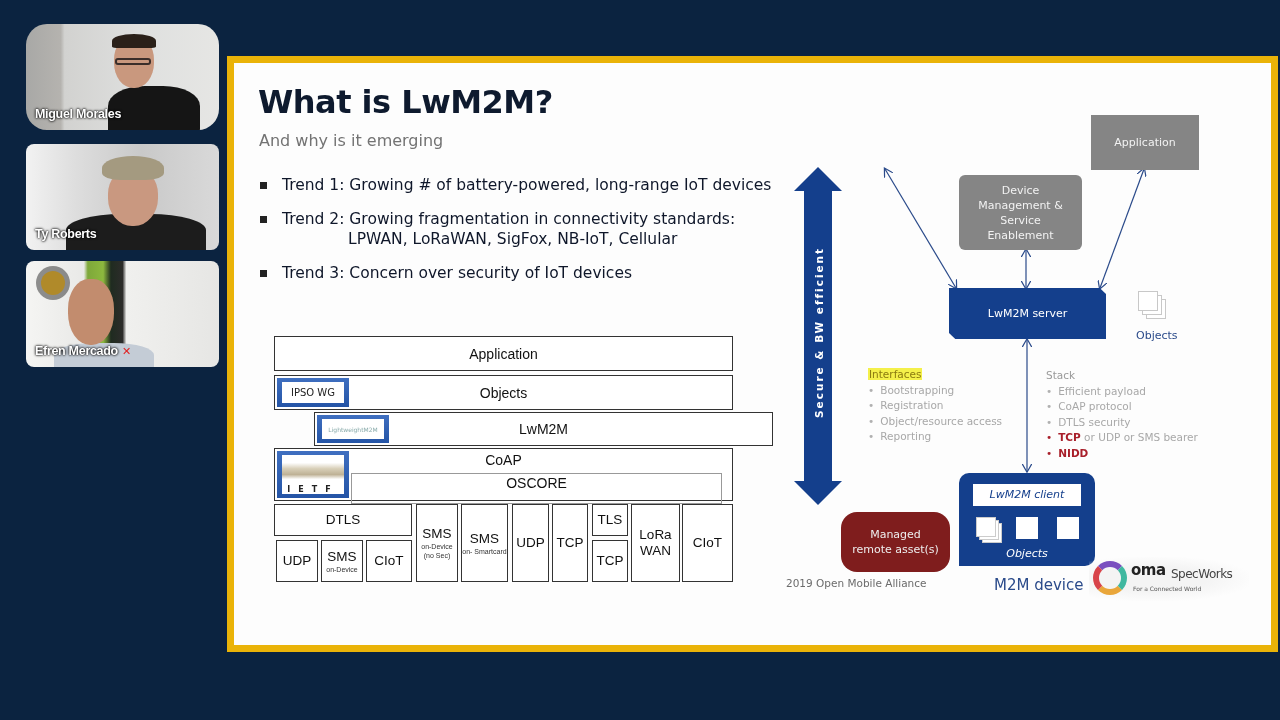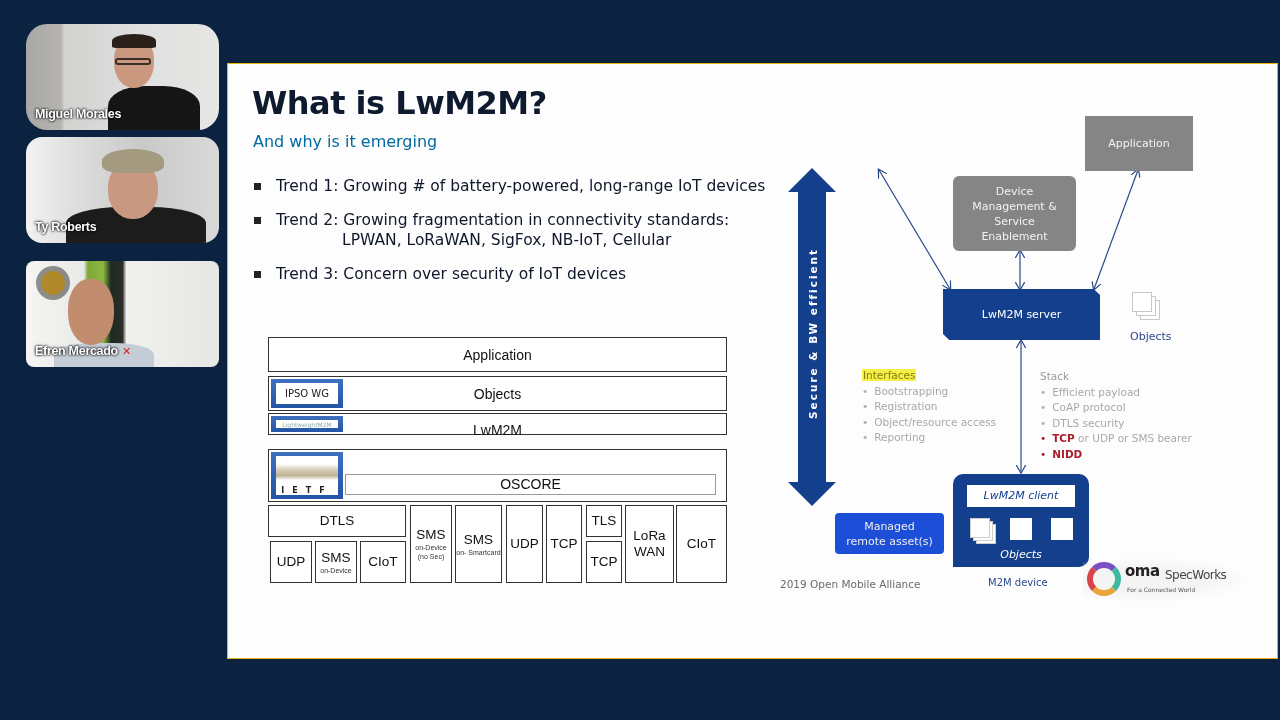--- a/index.html
+++ b/index.html
@@ -3,32 +3,32 @@
 <meta charset="utf-8">
 <style>
   * { box-sizing: border-box; margin: 0; padding: 0; }
   html, body { width: 1280px; height: 720px; overflow: hidden; }
   body { background: #0b2340; font-family: "DejaVu Sans", sans-serif; position: relative; }
 
   
   .tile { position: absolute; left: 26px; width: 193px; height: 106px; border-radius: 8px; overflow: hidden; }
   .tile .bg { position: absolute; inset: 0; }
   .tile .name { position: absolute; left: 9px; bottom: 9px; color: #fff; font-family: "Liberation Sans", sans-serif; font-size: 12.5px; font-weight: bold; letter-spacing: -0.3px; text-shadow: 0 0 2px #000, 0 0 3px #000; }
-  .t1 { top: 24px; border-radius: 21px; } .t2 { top: 137px; border-radius: 16px; } .t3 { top: 261px; }
+  .t1 { top: 24px; border-radius: 21px; } .t2 { top: 144px; } .t3 { top: 261px; }
   .t1 .bg { background: linear-gradient(90deg, #a8a8a6 0%, #b5b3af 18%, #d2d2d0 20%, #dfe0df 60%, #e6e6e4 100%); }
   .t2 .bg { background: linear-gradient(90deg, #f2f2f2 0%, #dedede 25%, #c9c9c9 60%, #d9d9d9 100%); }
   .t3 .bg { background: linear-gradient(90deg, #f5f5f3 0%, #e9e9e7 30%, #7ea83a 32%, #8cb83e 40%, #1f2b20 44%, #2c2c2a 50%, #f0f0ee 52%, #e6e6e4 100%); }
   .person { position: absolute; }
   .head { position: absolute; border-radius: 45% 45% 48% 48%; }
   .body-shape { position: absolute; border-radius: 40% 40% 0 0; }
 
   
-  .slide { position: absolute; left: 227px; top: 63px; width: 1051px; height: 596px; background: #fdfdfd; border: 1px solid #eab308; }
+  .slide { position: absolute; left: 227px; top: 56px; width: 1051px; height: 596px; background: #fdfdfd; border: 7px solid #eab308; }
   .title { position: absolute; left: 24px; top: 20px; font-family: "DejaVu Sans", sans-serif; font-weight: bold; font-size: 32px; color: #0e1a2e; letter-spacing: -0.5px; }
-  .subtitle { position: absolute; left: 25px; top: 68px; font-size: 16px; color: #0369a1; }
+  .subtitle { position: absolute; left: 25px; top: 68px; font-size: 16px; color: #737373; }
   .bullets { position: absolute; left: 26px; top: 112px; list-style: none; }
   .bullets li { position: relative; padding-left: 22px; font-size: 15.5px; color: #0f172a; line-height: 20px; margin-bottom: 14px; }
   .bullets li::before { content: ""; position: absolute; left: 0; top: 7px; width: 7px; height: 7px; background: #222; }
   .bullets .cont { display: block; padding-left: 66px; }
 
   
   .stack { position: absolute; left: 40px; top: 273px; width: 460px; }
   .layer { position: absolute; left: 0; width: 459px; border: 1.5px solid #333; background: #fff; font-family: "Liberation Sans", sans-serif; color: #111; }
   .layer .lbl { position: absolute; left: 0; right: 0; text-align: center; font-size: 14px; }
   .logo-box { position: absolute; left: 2px; top: 2px; bottom: 2px; width: 72px; background: linear-gradient(180deg, #3f6fc0, #2454a6); }
@@ -97,31 +97,32 @@
   <div class="stack">
     <div class="layer" style="top:0;height:35px;">
       <span class="lbl" style="top:9px;">Application</span>
     </div>
     <div class="layer" style="top:39px;height:35px;">
       <div class="logo-box">
           <div class="logo-inner">IPSO WG</div>
         </div>
       <span class="lbl" style="top:9px;">Objects</span>
     </div>
-    <div class="layer" style="top:76px;height:22px;">
+    <div class="layer" style="top:76px;height:34px;margin-left:40px;">
       <div class="logo-box">
           <div class="logo-inner" style="font-size:6px;color:#8aa;">LightweightM2M</div>
         </div>
       <span class="lbl" style="top:8px;">LwM2M</span>
     </div>
     <div class="layer" style="top:112px;height:53px;">
       <div class="logo-box">
           <div class="logo-inner" style="align-items:flex-end;font-weight:bold;letter-spacing:8px;font-size:8px;background:linear-gradient(180deg,#fff 0%,#fff 20%,#d8cfb8 35%,#bfb296 50%,#fff 62%,#fff 100%);">IETF</div>
         </div>
-      <div style="position:absolute;left:76px;right:10px;top:24px;height:21px;border:1px solid #999;text-align:center;font-size:14px;line-height:19px;">
+      <span class="lbl" style="top:3px;">CoAP</span>
+      <div style="position:absolute;left:76px;right:10px;top:24px;height:31px;border:1px solid #999;text-align:center;font-size:14px;line-height:19px;">
         <span>OSCORE</span>
       </div>
     </div>
 
     <div class="cell" style="left:0;top:168px;width:138px;height:32px;">
         <span>DTLS</span>
       </div>
     <div class="cell" style="left:2px;top:204px;width:42px;height:42px;">
         <span>UDP</span>
       </div>
@@ -202,38 +203,38 @@
 
   <ul class="list" style="left:812px;top:305px;">
     <li class="head-l">Stack</li>
     <li class="b">Efficient payload</li>
     <li class="b">CoAP protocol</li>
     <li class="b">DTLS security</li>
     <li class="b red"><b>TCP</b><span style="color:#a8a8a8;"> or UDP or SMS bearer</span></li>
     <li class="b red"><b>NIDD</b></li>
   </ul>
 
-  <div class="gbox" style="left:607px;top:449px;width:109px;height:41px;border-radius:4px;background:#1d4ed8;">
+  <div class="gbox" style="left:607px;top:449px;width:109px;height:60px;border-radius:16px;background:#7f1d1d;">
       <span style="width:90px;color:#eee;">Managed remote asset(s)</span>
     </div>
 
   <div class="client-box" style="left:725px;top:410px;width:136px;height:93px;">
     <div style="position:absolute;left:14px;top:11px;width:108px;height:22px;background:#fff;color:#143f8c;font-size:11px;text-align:center;line-height:22px;"><span>LwM2M client</span></div>
     <div style="position:absolute;left:17px;top:44px;width:24px;height:24px;">
       <div style="position:absolute;left:6px;top:6px;width:20px;height:20px;background:#fff;border:1px solid #ccc;"></div>
       <div style="position:absolute;left:3px;top:3px;width:20px;height:20px;background:#fff;border:1px solid #ccc;"></div>
       <div style="position:absolute;left:0;top:0;width:20px;height:20px;background:#fff;border:1px solid #ccc;"></div>
     </div>
     <div style="position:absolute;left:57px;top:44px;width:22px;height:22px;background:#fff;"></div>
     <div style="position:absolute;left:98px;top:44px;width:22px;height:22px;background:#fff;"></div>
     <div style="position:absolute;left:0;right:0;top:74px;text-align:center;color:#fff;font-size:11px;">Objects</div>
   </div>
 
   <div class="footer" style="left:552px;top:514px;">2019  Open Mobile Alliance</div>
-  <div class="footer" style="left:760px;top:513px;color:#2a4a8a;font-size:10px;">M2M device</div>
+  <div class="footer" style="left:760px;top:513px;color:#2a4a8a;font-size:15px;">M2M device</div>
 
   <div style="position:absolute;left:855px;top:494px;width:160px;height:44px;background:radial-gradient(ellipse at 40% 50%, #f4f4f4 40%, rgba(253,253,253,0) 75%);">
     <div style="position:absolute;left:4px;top:4px;width:34px;height:34px;border-radius:50%;border:6px solid;border-color:#7a4fbf #3fb8a0 #e9a63a #d8444a;"></div>
     <span style="position:absolute;left:42px;top:4px;font-size:15px;font-weight:bold;color:#222;letter-spacing:-0.5px;">oma</span>
     <span style="position:absolute;left:82px;top:10px;font-size:12px;color:#444;letter-spacing:-0.5px;">SpecWorks</span>
     <span style="position:absolute;left:44px;top:28px;font-size:6px;color:#555;">For a Connected World</span>
   </div>
 </div>
 
 </body></html>

